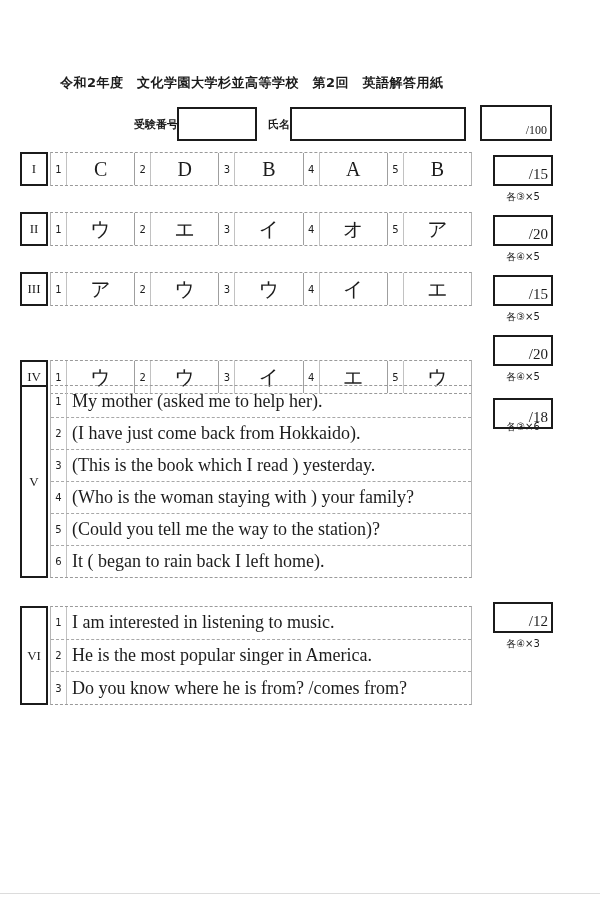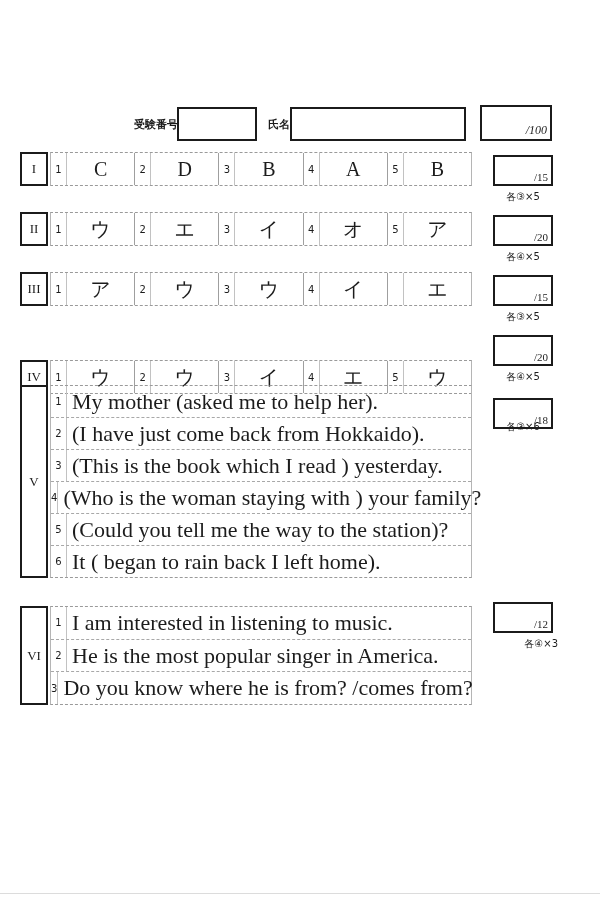--- a/index.html
+++ b/index.html
@@ -7,23 +7,23 @@
          font-family:"Liberation Serif",serif;color:#1c1c1c;}
   .title{position:absolute;left:60px;top:74px;font-family:"DejaVu Sans",sans-serif;
          font-size:13px;font-weight:700;letter-spacing:0.5px;white-space:nowrap;}
   .hlabel{position:absolute;font-family:"DejaVu Sans",sans-serif;font-size:11px;font-weight:700;top:117px;}
   .lbl-examno{left:134px;}
   .lbl-name{left:268px;}
   .fbox{position:absolute;border:2px solid #1b1b1b;background:#fff;box-sizing:border-box;}
   .examno-box{left:177px;top:107px;width:80px;height:34px;}
   .name-box{left:290px;top:107px;width:176px;height:34px;}
   .scorebox{position:absolute;border:2px solid #1b1b1b;background:#fff;box-sizing:border-box;}
-  .scorebox .val{position:absolute;right:3px;bottom:1px;font-size:11px;font-family:"Liberation Serif",serif;}
+  .scorebox .val{position:absolute;right:3px;bottom:1px;font-size:15px;font-family:"Liberation Serif",serif;}
   .total-box{left:480px;top:105px;width:72px;height:36px;}
-  .total-box .val{font-size:12px;font-style:italic;}
+  .total-box .val{font-size:12px;}
   .sbox{left:493px;width:60px;height:31px;}
   .pts{position:absolute;left:488px;width:70px;text-align:center;
        font-family:"DejaVu Sans",sans-serif;font-size:10px;white-space:nowrap;}
   .rbox{position:absolute;left:20px;width:28px;border:2px solid #1b1b1b;box-sizing:border-box;
         display:flex;align-items:center;justify-content:center;
         font-family:"Liberation Serif",serif;font-size:13px;background:#fff;}
   
   .crow{position:absolute;left:50px;width:422px;height:34px;display:flex;box-sizing:border-box;
         border-top:1px dashed #9a9a9a;border-bottom:1px dashed #9a9a9a;
         border-left:1px solid #b5b5b5;border-right:1px solid #b5b5b5;}
@@ -35,30 +35,31 @@
          font-family:"Liberation Serif",serif;font-size:20px;}
   .y1{top:152px;} .y2{top:212px;text-align:center;} .y3{top:272px;} .y4{top:332px;margin-top:28px;}
   
   .stable{position:absolute;left:50px;width:422px;display:flex;flex-direction:column;box-sizing:border-box;
           border-top:1px dashed #9a9a9a;border-bottom:1px dashed #9a9a9a;
           border-left:1px solid #b5b5b5;border-right:1px solid #b5b5b5;}
   .srow{flex:1;display:flex;box-sizing:border-box;border-top:1px dashed #a8a8a8;}
   .srow:first-child{border-top:none;}
   .srow .ncell{width:16px;font-size:10px;}
   .scell{flex:1;display:flex;align-items:center;padding-left:5px;
-         font-family:"Liberation Serif",serif;font-size:22px;white-space:nowrap;}
+         font-family:"Liberation Serif",serif;font-size:18px;white-space:nowrap;}
   .v-table{top:385px;height:193px;}
   .vi-table{top:606px;height:99px;}
   .bottom-line{position:absolute;left:0;width:600px;top:893px;border-top:1px solid #dcdcdc;}
 </style>
 </head>
 <body>
 
 <div class="sheet">
 
+  <div class="title">令和2年度　文化学園大学杉並高等学校　第2回　英語解答用紙</div>
 
   <span class="hlabel lbl-examno">受験番号</span>
   <div class="fbox examno-box"></div>
   <span class="hlabel lbl-name">氏名</span>
   <div class="fbox name-box"></div>
   <div class="scorebox total-box">
     <span class="val">/100</span>
   </div>
 
   <div class="rbox y1" style="height:34px;">I</div>
@@ -216,16 +217,16 @@
       <span class="scell">He is the most popular singer in America.</span>
     </div>
     <div class="srow">
       <span class="ncell">3</span>
       <span class="scell">Do you know where he is from? /comes from?</span>
     </div>
   </div>
   <div class="scorebox sbox" style="top:602px;">
     <span class="val">/12</span>
   </div>
-  <div class="pts" style="top:637px;text-align:right;">各④×3</div>
+  <div class="pts" style="top:637px;">各④×3</div>
 
   <div class="bottom-line"></div>
 </div>
 
 </body></html>

